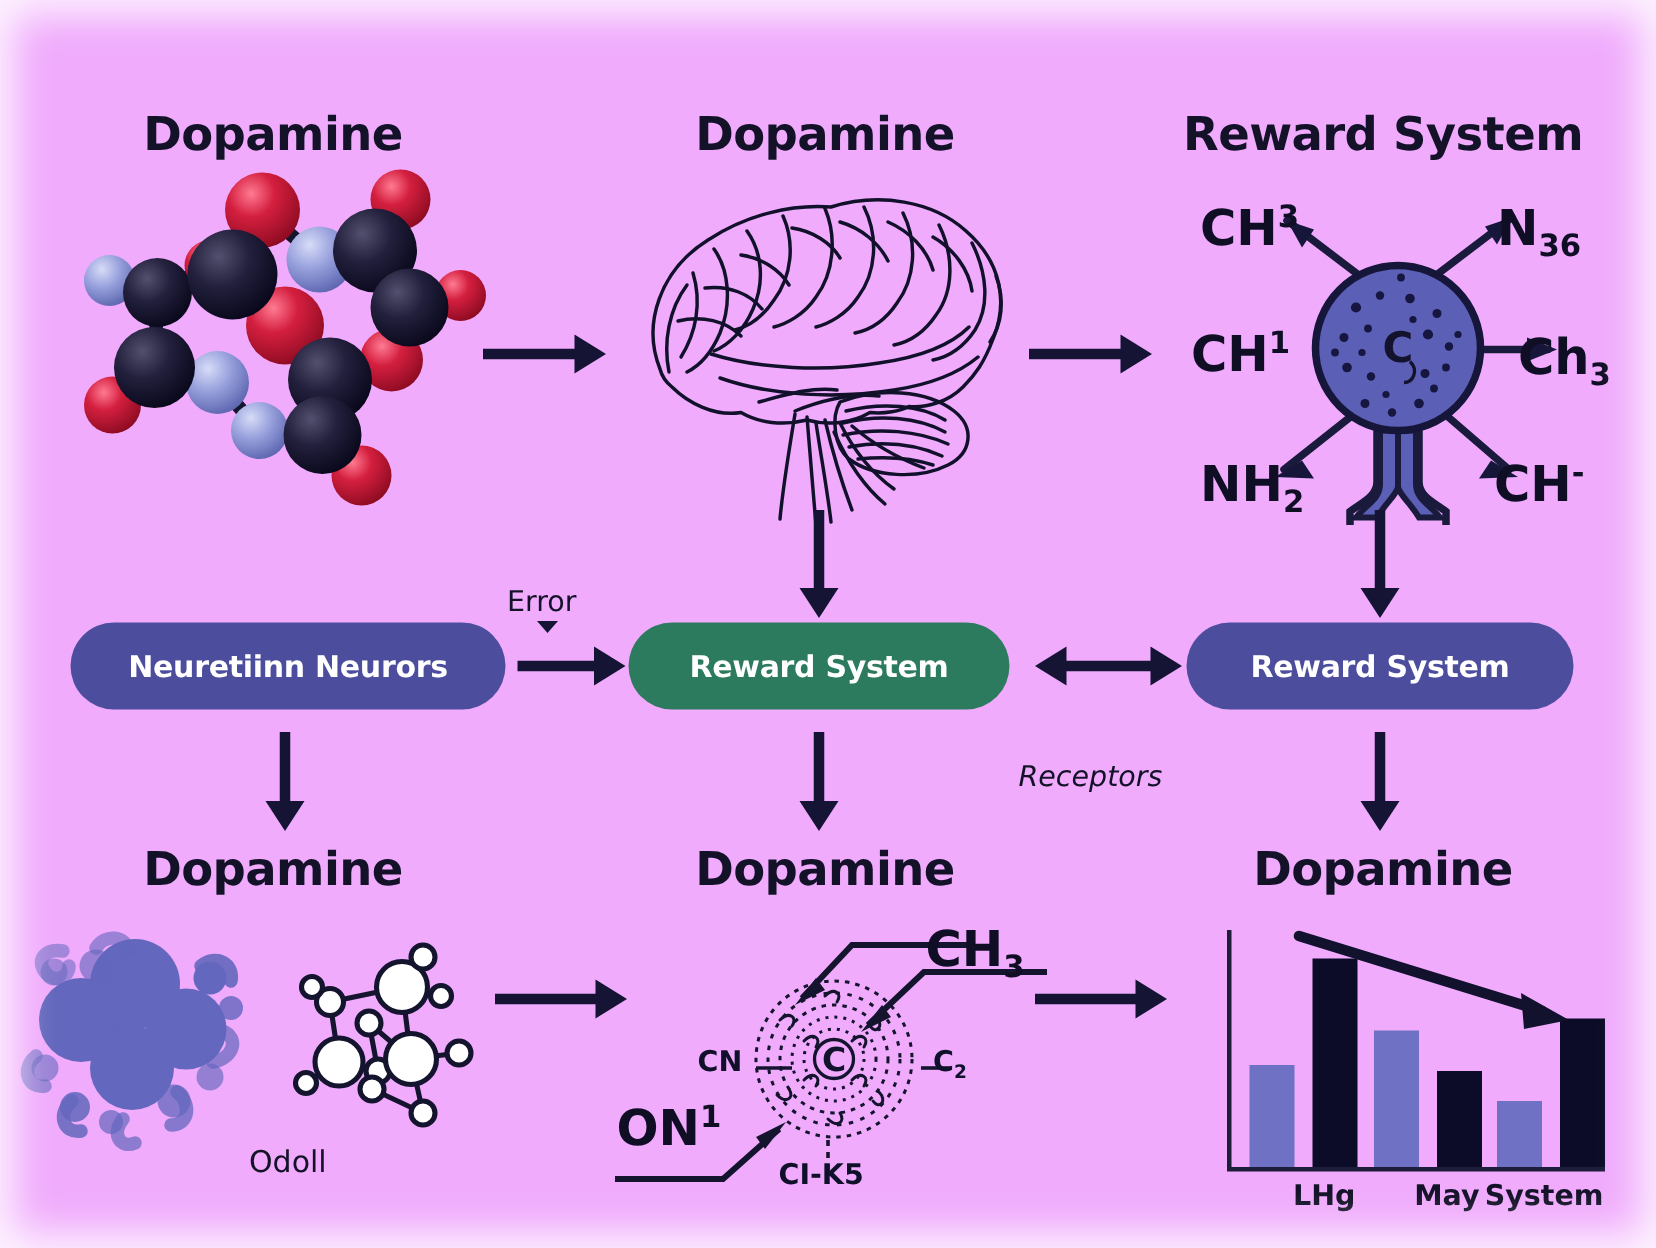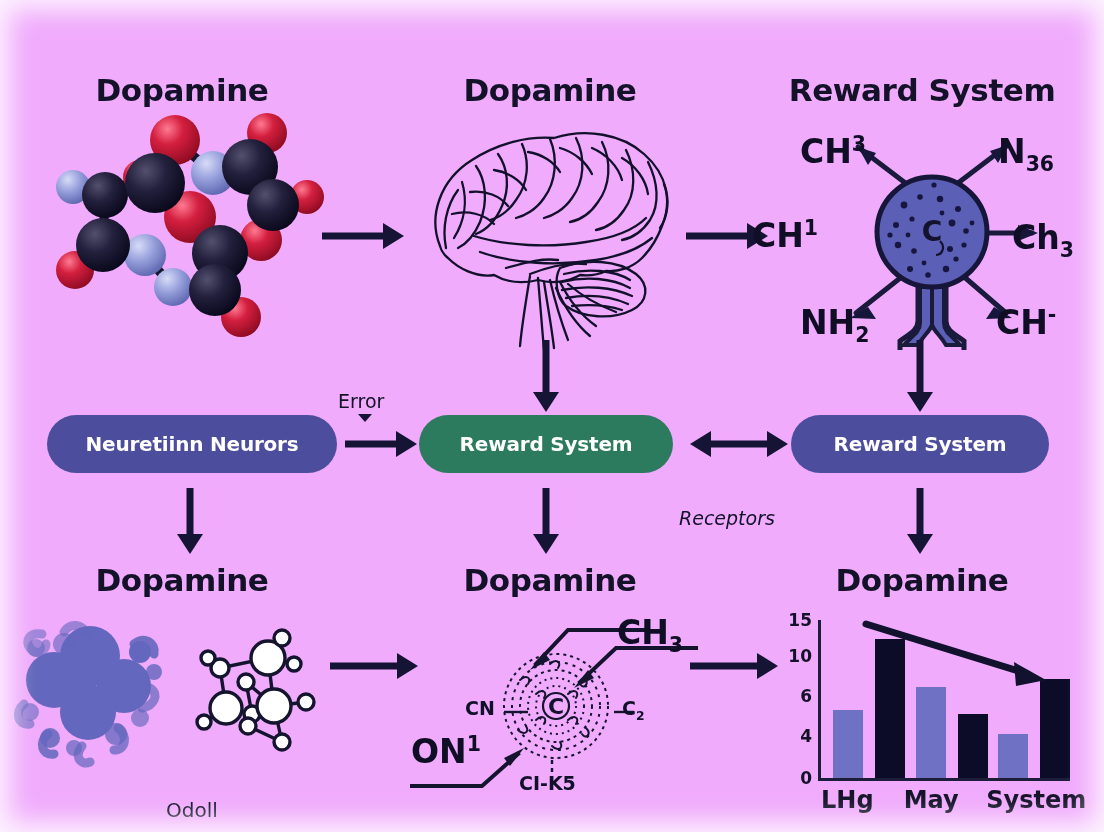--- a/index.html
+++ b/index.html
@@ -136,44 +136,43 @@
   }
   .mini-chem sub { font-size: 0.65em; }
 
   .caption {
     position: absolute;
     font-family: "DejaVu Sans", sans-serif;
     font-weight: 500;
     font-size: 20px;
     color: #131228;
     white-space: nowrap;
-    margin-top: 36px;
   }
 
   
   #barchart { position: absolute; }
   .axis-line { position: absolute; background: #1d1c3a; }
   .ytick {
     position: absolute;
     right: 0;
     transform: translateY(-50%);
     font-family: "DejaVu Sans", sans-serif;
     font-weight: 600;
     font-size: 17px;
     color: #131228;
   }
   .bar { position: absolute; bottom: 0; }
   .bar.light { background: #6f72c4; }
   .bar.dark  { background: #0d0c28; }
   .xtick {
     position: absolute;
-    text-align: left;
+    text-align: right;
     font-family: "DejaVu Sans", sans-serif;
     font-weight: 600;
-    font-size: 24px;
+    font-size: 19px;
     color: #131228;
     white-space: nowrap;
   }
 
   svg { display: block; overflow: visible; }
 </style>
 </head>
 <body>
 
 <div id="canvas">
@@ -351,21 +350,21 @@
         <circle cx="142" cy="78" r="2.4"></circle>
       <circle cx="90" cy="100" r="2.6"></circle>
         <circle cx="172" cy="88" r="2.4"></circle>
     </g>
     <text x="132" y="106" text-anchor="middle" font-family="DejaVu Sans, sans-serif" font-size="28" font-weight="600" fill="#13132e">C</text>
     <path d="M140 106 C146 112 142 120 136 120" fill="none" stroke="#13132e" stroke-width="2.2"></path>
   </svg>
 
   <div class="chem-label" style="left:800px; top:132px;">CH<sup>3</sup></div>
   <div class="chem-label" style="left:998px; top:132px;">N<sub>36</sub></div>
-  <div class="chem-label" style="left:752px; top:216px;">CH<sup>1</sup></div>
+  <div class="chem-label" style="left:794px; top:216px;">CH<sup>1</sup></div>
   <div class="chem-label" style="left:1012px; top:218px;">Ch<sub>3</sub></div>
   <div class="chem-label" style="left:800px; top:303px;">NH<sub>2</sub></div>
   <div class="chem-label" style="left:996px; top:303px;">CH<sup>-</sup></div>
 
   <div class="arrow-v" style="left:531px; top:340px; width:30px; height:72px;">
     <div class="shaft" style="height:56px;"></div>
     <div class="head"></div>
   </div>
   <div class="arrow-v" style="left:905px; top:340px; width:30px; height:72px;">
     <div class="shaft" style="height:56px;"></div>
@@ -535,27 +534,20 @@
   <div class="chem-label" style="left:411px; top:732px;">ON<sup>1</sup></div>
   <div class="mini-chem" style="left:519px; top:772px;">CI-K5</div>
 
   <div class="arrow-h" style="left:690px; top:652px; width:88px; height:28px;">
     <div class="shaft" style="width:68px;"></div>
     <div class="head"></div>
   </div>
 
   <div id="barchart" style="left:786px; top:612px; width:296px; height:210px;">
 
-    <div id="ytick-wrap" style="position:absolute; left:0; top:0; width:26px; height:172px;">
-        <div class="ytick" style="top: 8px;">15</div>
-        <div class="ytick" style="top: 44px;">10</div>
-        <div class="ytick" style="top: 84px;">6</div>
-        <div class="ytick" style="top: 124px;">4</div>
-        <div class="ytick" style="top: 166px;">0</div>
-      </div>
 
     <div class="axis-line" style="left:32px; top:8px; width:3px; height:160px;"></div>
     <div class="axis-line" style="left:32px; top:166px; width:252px; height:3px;"></div>
 
     <div id="plot-area" style="position:absolute; left:35px; top:8px; width:248px; height:158px;">
         <div class="bar light" style="left: 12px; width: 30px; height: 68px; background: rgb(111, 114, 196);"></div>
         <div class="bar dark" style="left: 54px; width: 30px; height: 138.56px; background: rgb(13, 12, 40);"></div>
         <div class="bar light" style="left: 94.6667px; width: 30px; height: 91px; background: rgb(111, 114, 196);"></div>
         <div class="bar dark" style="left: 136.667px; width: 30px; height: 64px; background: rgb(13, 12, 40);"></div>
         <div class="bar light" style="left: 177.333px; width: 30px; height: 44px; background: rgb(111, 114, 196);"></div>

